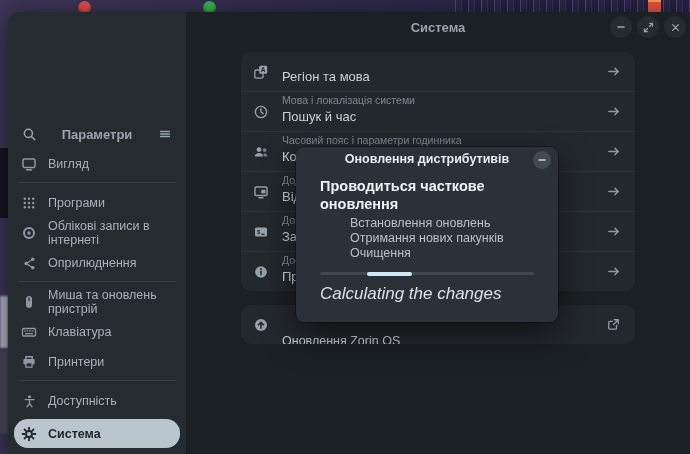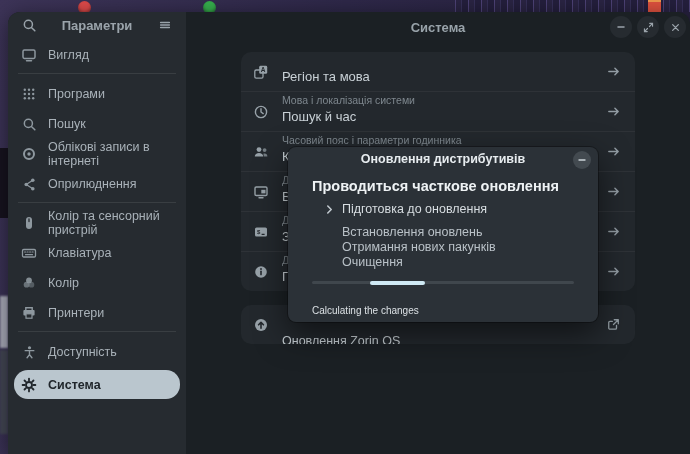--- a/index.html
+++ b/index.html
@@ -18,21 +18,21 @@
   .deco-blob{position:absolute;left:0;width:8px;}
   .blob-a{top:148px;height:70px;background:#17131f;}
   .blob-b{top:296px;height:52px;background:#c9ced6;opacity:.8;filter:blur(1px);}
   .blob-c{top:350px;height:84px;background:#474e56;opacity:.8;filter:blur(1px);}
 
   
   .window{position:absolute;left:8px;top:12px;right:0;bottom:0;background:#1b2024;
     border-radius:12px 12px 0 0;display:flex;overflow:hidden;box-shadow:0 4px 22px rgba(0,0,0,.5);}
 
   
-  .sidebar{width:178px;background:#262b30;flex:0 0 auto;display:flex;flex-direction:column;}
+  .sidebar{width:178px;background:#262b30;flex:0 0 auto;display:flex;flex-direction:column;justify-content:flex-end;}
   .sb-header{height:20px;padding:3px 12px 0;display:flex;align-items:center;gap:6px;}
   .sb-title{flex:1;text-align:center;color:#9ba4ab;font-size:13px;font-weight:bold;}
   .icon-btn{background:none;border:none;padding:0;color:#99a3aa;width:18px;height:18px;display:flex;align-items:center;justify-content:center;cursor:pointer;}
   .sb-nav{padding:8px 6px 0;}
   .sb-item{height:24px;margin-bottom:6px;display:flex;align-items:center;gap:11px;padding:0 7px;border-radius:14px;color:#a9b2b9;font-size:12.5px;cursor:pointer;}
   .sb-item .ic{width:16px;height:16px;flex:0 0 auto;color:#8e989f;display:flex;align-items:center;justify-content:center;}
   .sb-item.selected{background:#bac6ce;color:#20262b;height:29px;font-weight:bold;}
   .sb-item.selected .ic{color:#20262b;}
   .sb-divider{height:1px;background:rgba(255,255,255,.09);margin:2px 4px 8px;}
 
@@ -48,35 +48,35 @@
   .row{height:39px;display:flex;align-items:center;gap:13px;padding:0 14px 0 12px;cursor:pointer;}
   .row + .row{border-top:1px solid rgba(255,255,255,.05);}
   .row .ric{width:16px;height:16px;flex:0 0 auto;color:#97a1a8;display:flex;align-items:center;justify-content:center;}
   .row-text{flex:1;min-width:0;display:flex;flex-direction:column;gap:10px;margin-top:32px;}
   .row-title{color:#c9d1d6;font-size:13px;line-height:14px;white-space:nowrap;overflow:hidden;}
   .row-sub{color:#7e878e;font-size:10.5px;line-height:12px;white-space:nowrap;overflow:hidden;}
   .row-title.single{font-size:12.5px;}
   .row-go{color:#929ca3;flex:0 0 auto;display:flex;}
 
   
-  .dialog{position:absolute;left:288px;top:147px;width:310px;height:175px;background:#2b3137;border-radius:8px;
+  .dialog{position:absolute;left:296px;top:147px;width:262px;height:175px;background:#2b3137;border-radius:8px;
     box-shadow:0 12px 32px rgba(0,0,0,.55),0 0 0 1px rgba(0,0,0,.3);z-index:30;}
   .dlg-header{height:24px;position:relative;display:flex;align-items:center;justify-content:center;}
   .dlg-title{font-size:12.5px;font-weight:bold;color:#e7ecef;}
   .dlg-min{position:absolute;right:7px;top:4px;width:18px;height:18px;border-radius:50%;background:#434a50;border:none;color:#ccd3d8;display:flex;align-items:center;justify-content:center;cursor:pointer;padding:0;}
   .dlg-body{padding:6px 24px 0;}
   .dlg-heading{font-size:14.5px;line-height:18px;font-weight:bold;color:#eef2f4;}
   .steps{margin:2px 0 0 12px;}
   .step{display:flex;align-items:center;gap:7px;font-size:12.5px;color:#b9c1c7;}
   .step.active{color:#d7dde1;height:16px;margin:6px 0 7px;}
   .step.pending{height:15px;padding-left:18px;}
   .step .chev{width:11px;height:11px;display:flex;color:#c3cbd0;}
   .progress{margin-top:12px;height:3px;border-radius:2px;background:#40474d;position:relative;}
   .progress-fill{position:absolute;top:-0.5px;height:4px;border-radius:2px;background:#cfe9f4;}
-  .status{margin-top:19px;font-size:10px;line-height:15px;color:#dbe0e4;}
+  .status{margin-top:11px;font-size:17px;line-height:15px;color:#dbe0e4;font-style:italic;}
   .terminal{margin-top:8px;display:flex;align-items:center;gap:7px;font-size:12px;color:#79828a;cursor:pointer;}
   .terminal .tri{display:flex;color:#79828a;}
   svg{display:block;}
 </style>
 </head>
 <body>
 
 <div class="deco-stripes"></div>
 <div class="deco-ember"></div>
 <div class="deco-dot red"></div>
@@ -132,29 +132,20 @@
                 <circle cx="3.8" cy="12.2" r="1.2"></circle>
                 <circle cx="8" cy="12.2" r="1.2"></circle>
                 <circle cx="12.2" cy="12.2" r="1.2"></circle>
               </g>
             </svg>
         </span>
         <span>Програми</span>
       </div>
 
 
-      <div class="sb-item">
-        <span class="ic">
-          <svg width="15" height="15" viewBox="0 0 16 16">
-              <circle cx="6.8" cy="6.8" r="4.3" fill="none" stroke="currentColor" stroke-width="1.6"></circle>
-              <path d="M10.3 10.3l3.4 3.4" stroke="currentColor" stroke-width="1.6" stroke-linecap="round"></path>
-            </svg>
-        </span>
-        <span>Пошук</span>
-      </div>
 
       <div class="sb-item">
         <span class="ic">
           <svg width="16" height="16" viewBox="0 0 16 16">
               <circle cx="8" cy="8" r="5" fill="none" stroke="currentColor" stroke-width="2"></circle>
               <circle cx="8" cy="8" r="1.7" fill="currentColor"></circle>
             </svg>
         </span>
         <span>Облікові записи в інтернеті</span>
       </div>
@@ -172,45 +163,33 @@
       </div>
       <div class="sb-divider"></div>
 
       <div class="sb-item">
         <span class="ic">
           <svg width="16" height="16" viewBox="0 0 16 16">
               <rect x="5" y="2" width="6" height="12" rx="3" fill="currentColor"></rect>
               <path d="M8 4v2.6" stroke="#262b30" stroke-width="1.3" stroke-linecap="round"></path>
             </svg>
         </span>
-        <span>Колір та сенсорний пристрій</span>
+        <span>Миша та оновлень пристрій</span>
       </div>
 
       <div class="sb-item">
         <span class="ic">
           <svg width="16" height="16" viewBox="0 0 16 16">
               <rect x="1.5" y="4.5" width="13" height="7.5" rx="1.2" fill="none" stroke="currentColor" stroke-width="1.3"></rect>
               <path d="M3.6 7h1M6.1 7h1M8.6 7h1M11.1 7h1M4.5 9.7h7" stroke="currentColor" stroke-width="1.2" stroke-linecap="round"></path>
             </svg>
         </span>
         <span>Клавіатура</span>
       </div>
 
-      <div class="sb-item">
-        <span class="ic">
-          <svg width="16" height="16" viewBox="0 0 16 16">
-              <g fill="currentColor">
-                <circle cx="8" cy="5.4" r="2.9" opacity=".9"></circle>
-                <circle cx="5.6" cy="9.7" r="2.9" opacity=".65"></circle>
-                <circle cx="10.4" cy="9.7" r="2.9" opacity=".45"></circle>
-              </g>
-            </svg>
-        </span>
-        <span>Колір</span>
-      </div>
 
       <div class="sb-item">
         <span class="ic">
           <svg width="16" height="16" viewBox="0 0 16 16">
               <path d="M4.8 5V2.8h6.4V5" fill="none" stroke="currentColor" stroke-width="1.4"></path>
               <rect x="2.4" y="5" width="11.2" height="5.6" rx="1" fill="currentColor"></rect>
               <rect x="5" y="8.8" width="6" height="4.4" fill="#262b30" stroke="currentColor" stroke-width="1.2"></rect>
             </svg>
         </span>
         <span>Принтери</span>
@@ -417,28 +396,20 @@
       <span>
           <svg width="12" height="12" viewBox="0 0 16 16">
             <path d="M4 8h8" stroke="currentColor" stroke-width="1.8" stroke-linecap="round"></path>
           </svg>
         </span>
     </button>
   </div>
   <div class="dlg-body">
     <div class="dlg-heading">Проводиться часткове оновлення</div>
     <div class="steps">
-      <div class="step active">
-        <span class="chev">
-            <svg width="11" height="11" viewBox="0 0 16 16">
-              <path d="M5.5 3l5 5-5 5" fill="none" stroke="currentColor" stroke-width="2.2" stroke-linecap="round" stroke-linejoin="round"></path>
-            </svg>
-          </span>
-        <span>Підготовка до оновлення</span>
-      </div>
       <div class="step pending">
           <span>Встановлення оновлень</span>
         </div>
       <div class="step pending">
           <span>Отримання нових пакунків</span>
         </div>
       <div class="step pending">
           <span>Очищення</span>
         </div>
     </div>

